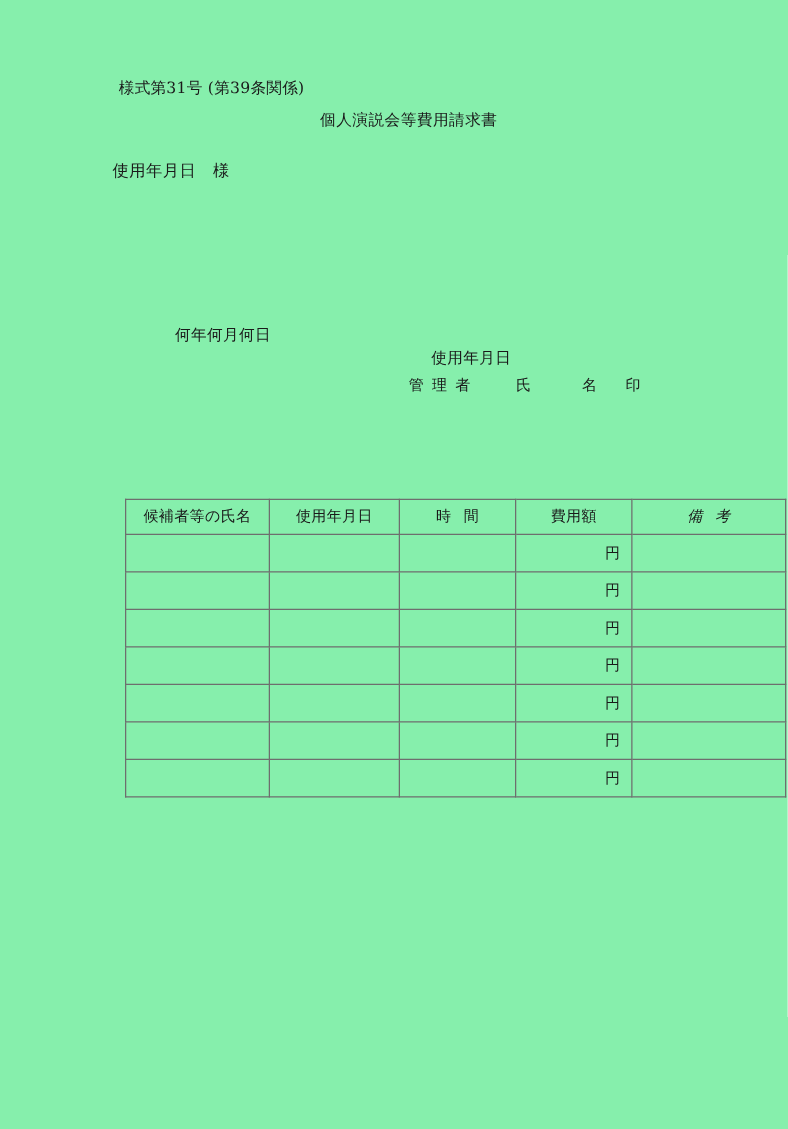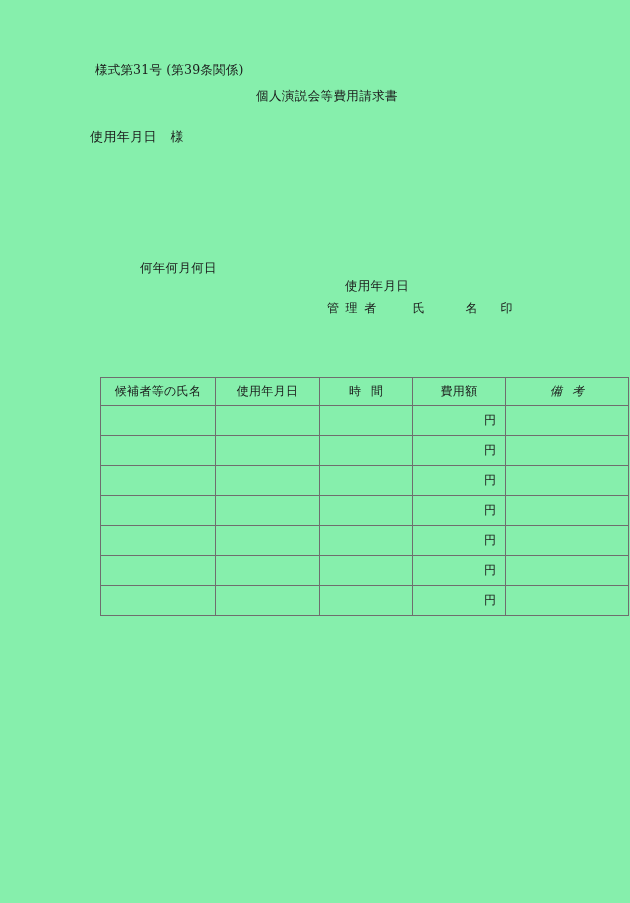--- a/index.html
+++ b/index.html
@@ -106,21 +106,21 @@
   .amount-row .amount-unit {
     position: absolute;
     left: 188px;
     top: 0;
   }
 
   
   .claim-table {
     position: absolute;
     left: 100px;
-    top: 377px;
+    top: 399px;
     width: 463px;
     border-collapse: collapse;
     table-layout: fixed;
     font-size: 12px;
     padding-left: 26px;
   }
   .claim-table td {
     border: 1px solid #6e6e6e;
     height: 29px;
     padding: 0 6px;

